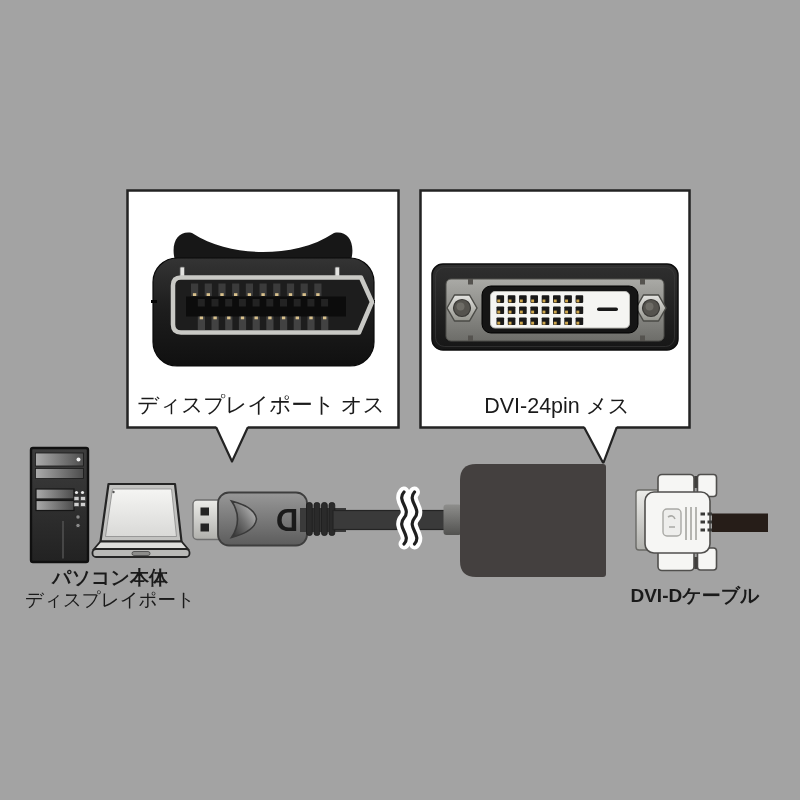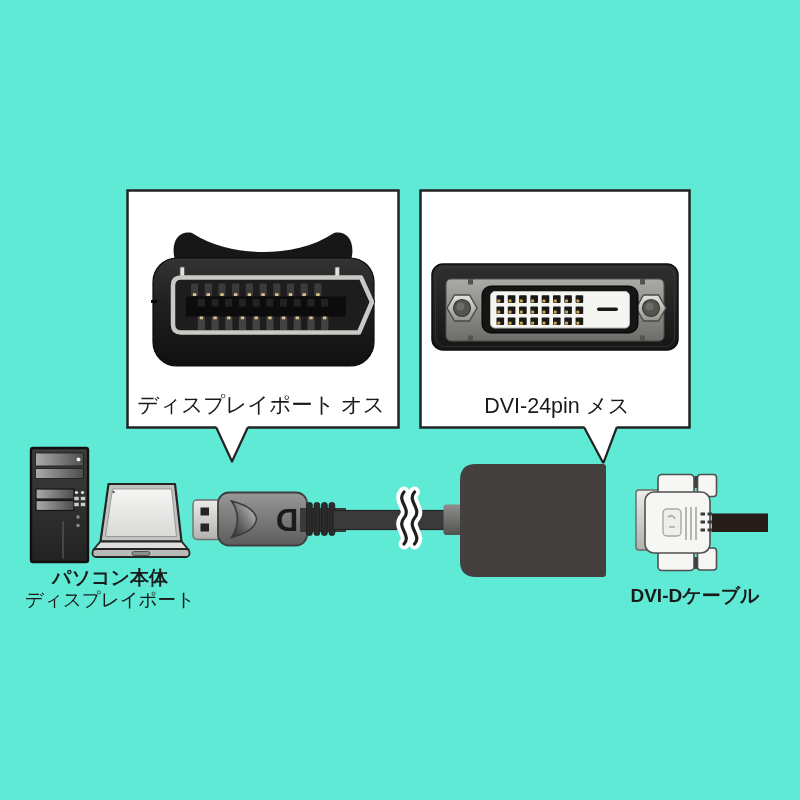--- a/index.html
+++ b/index.html
@@ -1,16 +1,16 @@
 <!DOCTYPE html>
 <html><head>
 <meta charset="utf-8">
 <style>
   html,body{margin:0;padding:0;background:#ffffff;}
-  .stage{position:relative;width:800px;height:800px;background:#5eead4;overflow:hidden;}
+  .stage{position:relative;width:800px;height:800px;background:#a3a3a3;overflow:hidden;}
   svg{display:block;}
   text{font-family:"Liberation Sans","DejaVu Sans",sans-serif;fill:#1a1a1a;}
   .callout-label{font-size:21.5px;}
   .bold-label{font-weight:bold;}
 </style>
 </head>
 <body>
 
 <div class="stage">
 <svg width="800" height="800" viewBox="0 0 800 800" xmlns="http://www.w3.org/2000/svg">

